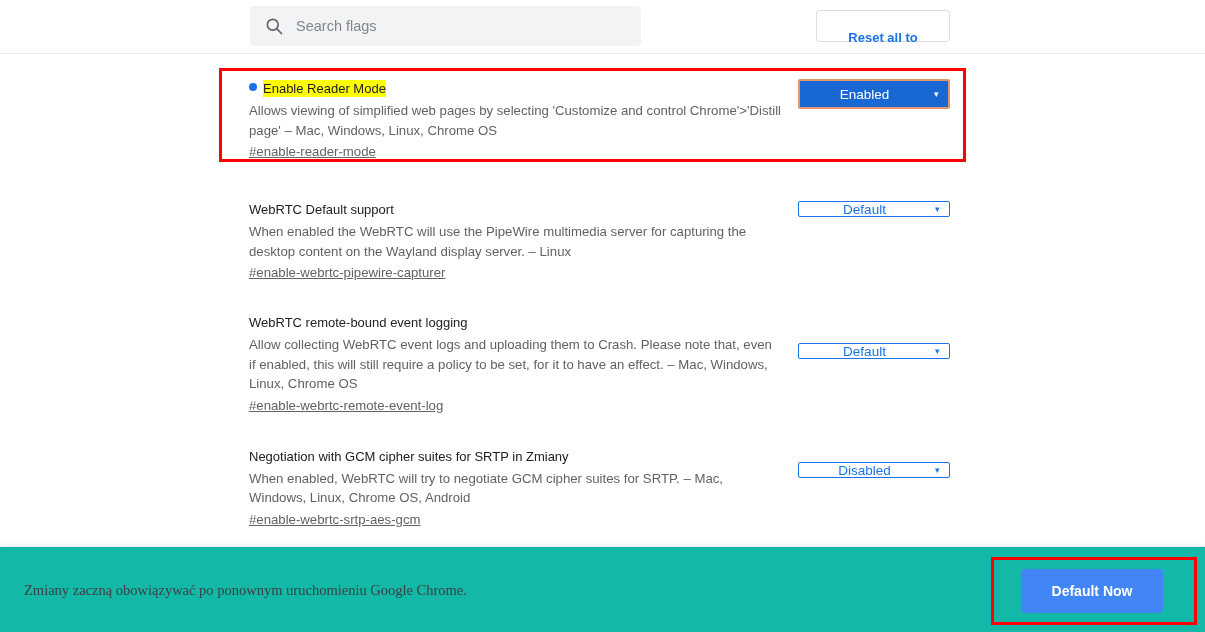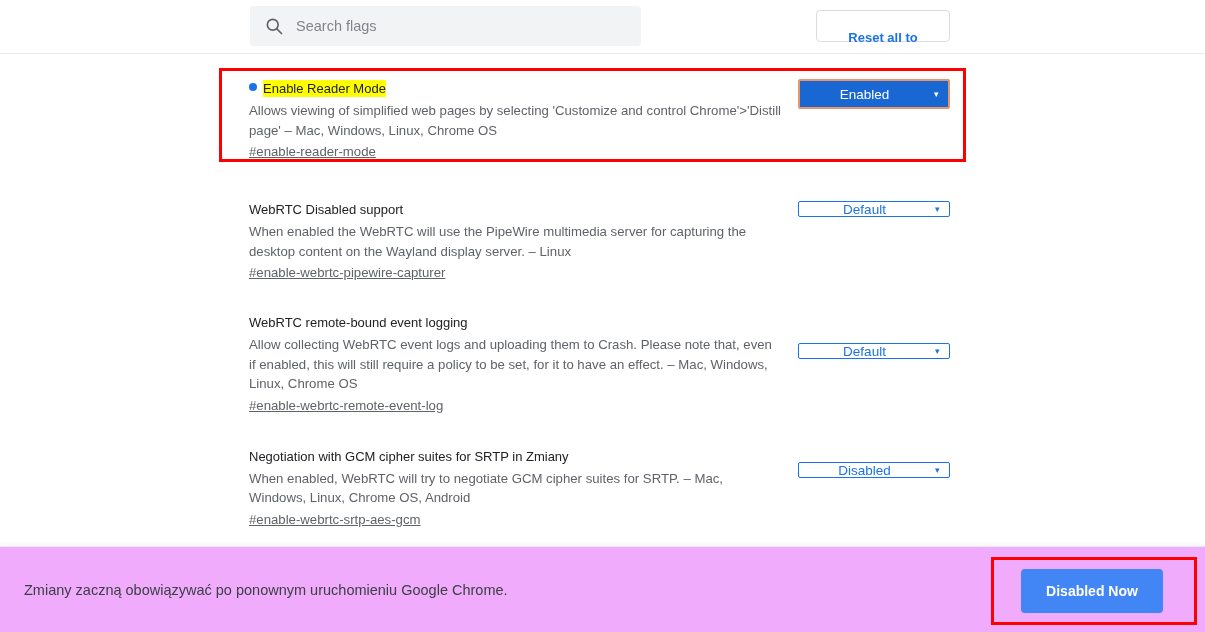--- a/index.html
+++ b/index.html
@@ -143,23 +143,24 @@
     pointer-events: none;
     z-index: 30;
   }
   #annot-flag { left: 219px; top: 68px; width: 747px; height: 94px; }
   #annot-relaunch { left: 991px; top: 557px; width: 206px; height: 68px; }
 
   
   .bottom-bar {
     position: absolute; left: 0; top: 546px;
     width: 1205px; height: 86px;
-    background: #f0abfc;
+    background: #14b8a6;
     border-top: 1px solid #e8eaed;
     box-shadow: 0 -2px 4px rgba(0,0,0,0.04);
+    font-family: Liberation Serif, serif;
   }
   .bottom-msg {
     position: absolute; left: 24px; top: 50%;
     transform: translateY(-50%);
     font-size: 14.5px; color: #3c4043;
     white-space: nowrap;
   }
   .relaunch-btn {
     position: absolute; left: 1021px; top: 569px;
     width: 142px; height: 44px;
@@ -210,21 +211,21 @@
             <option>Enabled</option>
           </select>
           <span class="select-arrow">▾</span>
         </div>
       </div>
     </div>
 
     <div class="flag-row" style="margin-top:38px;">
       <div class="flag-text">
         <div>
-          <span class="flag-title">WebRTC Disabled support</span>
+          <span class="flag-title">WebRTC Default support</span>
         </div>
         <p class="flag-desc">When enabled the WebRTC will use the PipeWire multimedia server for capturing the desktop content on the Wayland display server. – Linux</p>
         <a class="flag-hash">#enable-webrtc-pipewire-capturer</a>
       </div>
       <div class="select-cell">
         <div class="select-box">
           <select class="flag-select">
             <option>Default</option>
           </select>
           <span class="select-arrow">▾</span>
@@ -269,17 +270,17 @@
     </div>
 
   </div>
 
   <div class="annot-box" id="annot-flag"></div>
 
   <div class="bottom-bar">
     <div class="bottom-msg">Zmiany zaczną obowiązywać po ponownym uruchomieniu Google Chrome.</div>
   </div>
 
-  <button class="relaunch-btn">Disabled Now</button>
+  <button class="relaunch-btn">Default Now</button>
 
   <div class="annot-box" id="annot-relaunch"></div>
 
 </div>
 
 </body></html>

